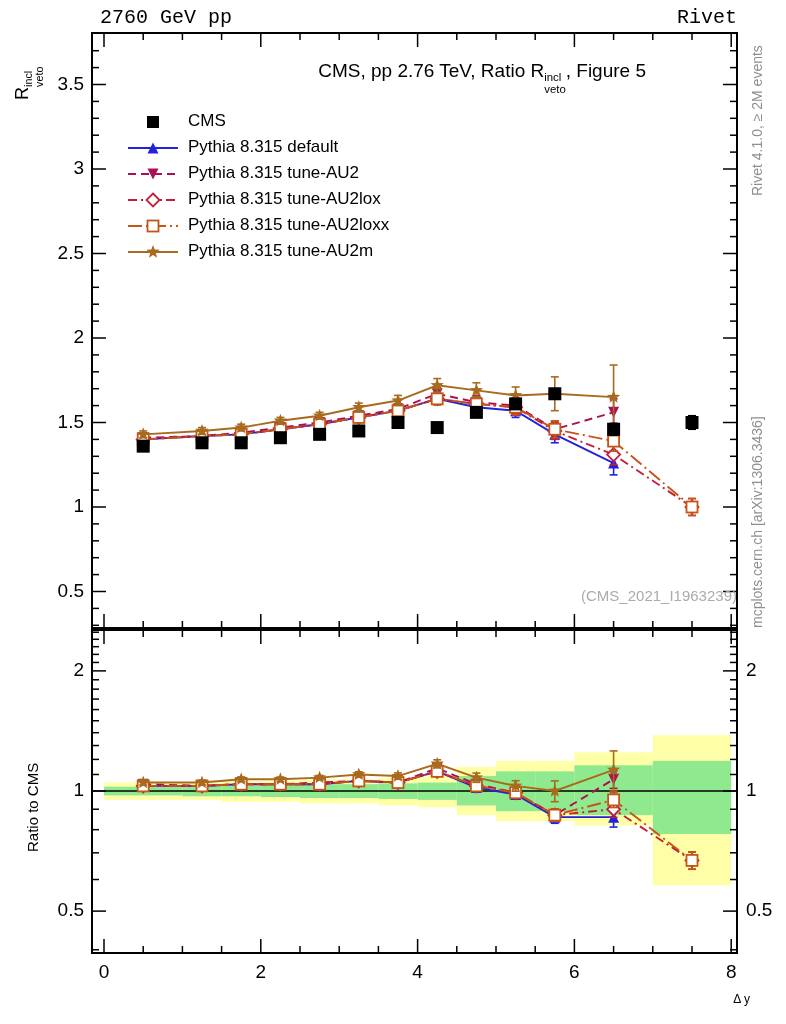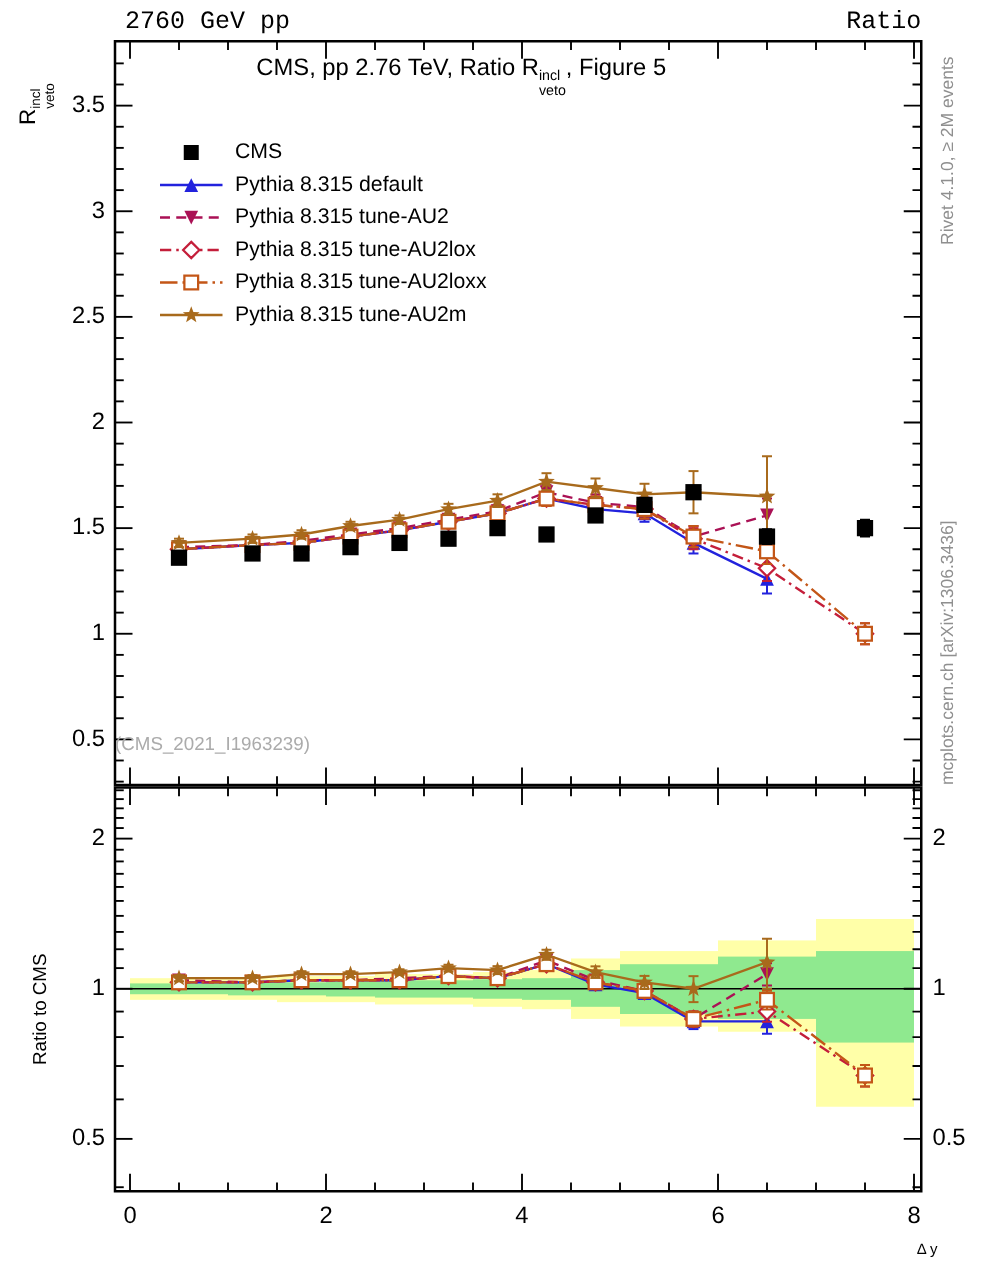--- a/index.html
+++ b/index.html
@@ -866,38 +866,38 @@
         </g>
         <g>
           <line x1="128" x2="178" y1="252" y2="252" stroke="#a86a1c" stroke-width="1.9"></line>
           <polygon points="153.0,245.0 154.7,249.6 159.7,249.8 155.8,252.9 157.1,257.7 153.0,254.9 148.9,257.7 150.2,252.9 146.3,249.8 151.3,249.6" fill="#a86a1c"></polygon>
           <text x="188" y="252" font-family="&quot;Liberation Sans&quot;, sans-serif" font-size="17px" fill="#000" dominant-baseline="middle">Pythia 8.315 tune-AU2m</text>
         </g>
       </g>
     </svg>
 
 <div class="abs hdr" style="left:100px;top:6px;">2760 GeV pp</div>
-<div class="abs hdr" style="right:49px;top:6px;">Ratio</div>
+<div class="abs hdr" style="right:49px;top:6px;">Rivet</div>
 
-<div class="abs title" style="left:92px;width:554px;top:44px;text-align:center;">
+<div class="abs title" style="left:92px;width:554px;top:60px;text-align:right;">
   <span>CMS, pp 2.76 TeV, Ratio R</span><span class="stack">
         <span class="s1">incl</span>
         <span class="s2">veto</span>
       </span><span>, Figure 5</span>
 </div>
 
 <div class="vtext" style="left:12px;top:100px;font-size:18px;">
   <span>R</span><span class="stack">
         <span class="s1">incl</span>
         <span class="s2">veto</span>
       </span>
 </div>
 
 <div class="vtext" style="left:24px;top:852px;font-size:15px;">Ratio to CMS</div>
 
 <div class="abs" style="right:36px;top:992px;font-size:12px;">Δ y</div>
 
-<div class="abs watermark" style="left:92px;width:645px;top:587px;text-align:left;">(CMS_2021_I1963239)</div>
+<div class="abs watermark" style="left:92px;width:645px;top:587px;text-align:right;">(CMS_2021_I1963239)</div>
 
 <div class="vtext gray" style="left:749px;top:196px;font-size:14px;">Rivet 4.1.0, ≥ 2M events</div>
 <div class="vtext gray" style="left:749px;top:628px;font-size:14px;">mcplots.cern.ch [arXiv:1306.3436]</div>
 
 </div>
 
 </body></html>

